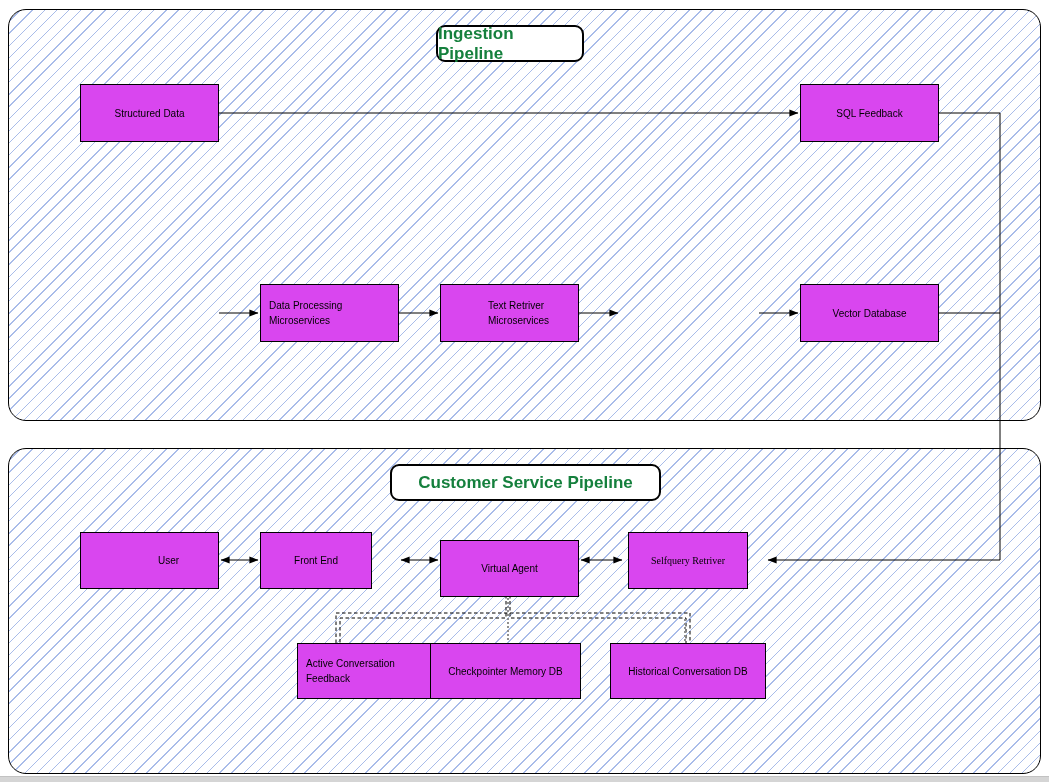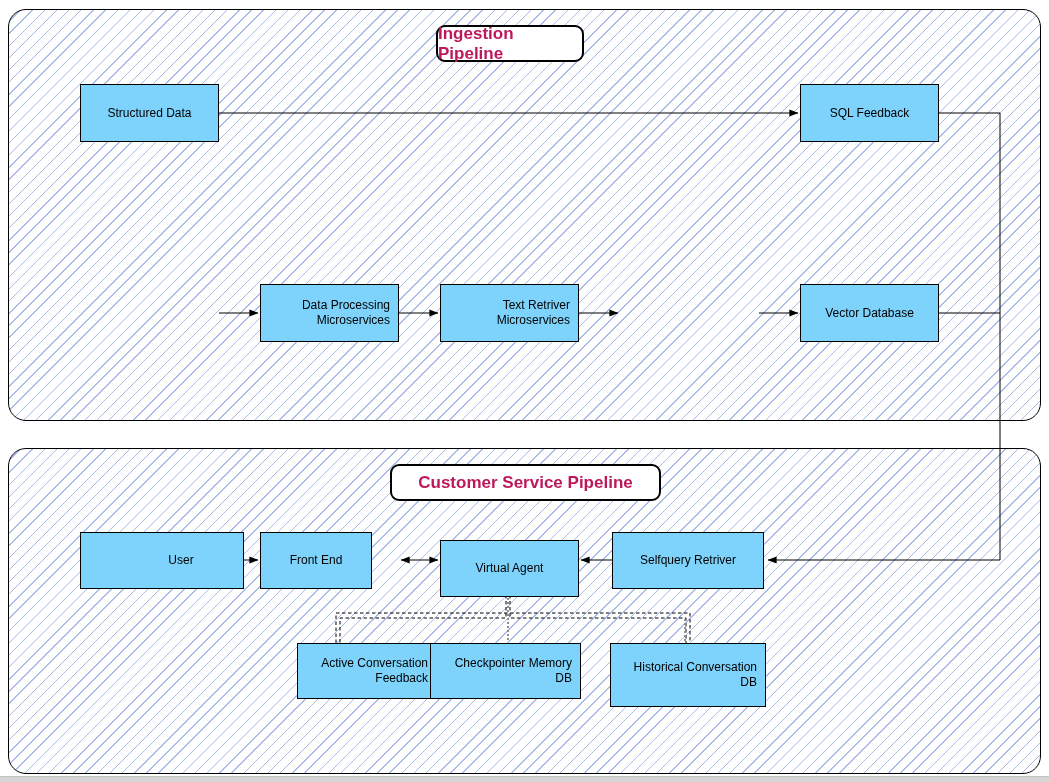--- a/index.html
+++ b/index.html
@@ -15,53 +15,53 @@
   }
   .container.ingestion{left:8px;top:9px;width:1031px;height:410px;}
   .container.service{left:8px;top:448px;width:1031px;height:324px;}
 
   .pipe-title{
     position:absolute;
     background:#ffffff;
     border:2px solid #000000;
     border-radius:9px;
     display:flex;align-items:center;justify-content:center;
-    font-weight:bold;font-size:17px;color:#be185d;
+    font-weight:bold;font-size:17px;color:#15803d;
     box-sizing:border-box;
   }
   .t-ingestion{left:436px;top:25px;width:148px;height:37px;}
   .t-service{left:390px;top:464px;width:271px;height:37px;}
 
   .node{
     position:absolute;
-    background:#7dd3fc;
+    background:#d946ef;
     border:1px solid #000000;
     display:flex;align-items:center;justify-content:center;
-    text-align:right;
-    font-size:12px;line-height:15px;color:#000000;
+    text-align:left;
+    font-size:10px;line-height:15px;color:#000000;
     padding:0 8px;box-sizing:border-box;
   }
   
   .n-structured{left:80px;top:84px;width:139px;height:58px;}
   .n-sql{left:800px;top:84px;width:139px;height:58px;}
   
   .n-unstructured{left:80px;top:284px;width:139px;height:58px;}
   .n-dataproc{left:260px;top:284px;width:139px;height:58px;}
   .n-textret{left:440px;top:284px;width:139px;height:58px;padding-left:47px;}
   .n-embed{left:620px;top:284px;width:139px;height:58px;}
   .n-vector{left:800px;top:284px;width:139px;height:58px;}
   
-  .n-user{left:80px;top:532px;width:164px;height:57px;padding-left:46px;}
+  .n-user{left:80px;top:532px;width:139px;height:57px;padding-left:46px;}
   .n-frontend{left:260px;top:532px;width:112px;height:57px;}
   .n-vagent{left:440px;top:532px;width:139px;height:57px;margin-top:8px;}
-  .n-selfquery{left:612px;top:532px;width:152px;height:57px;}
+  .n-selfquery{left:628px;top:532px;width:120px;height:57px;font-family:Liberation Serif, serif;}
   
   .n-feedback{left:265px;top:643px;width:140px;height:56px;margin-left:32px;}
   .n-checkpoint{left:430px;top:643px;width:151px;height:56px;}
-  .n-history{left:610px;top:643px;width:156px;height:64px;}
+  .n-history{left:610px;top:643px;width:156px;height:56px;}
 
   svg.connectors{position:absolute;left:0;top:0;width:1049px;height:782px;pointer-events:none;}
   .edge{stroke:#000000;stroke-width:1;fill:none;}
   .edge.dashed{stroke-dasharray:3.5 2.5;}
   .edge.gray{stroke:#8f8f8f;stroke-width:2;stroke-dasharray:2 2;}
 
   .hscrollbar{
     position:absolute;left:0;bottom:0;width:1049px;height:6px;
     background:#d5d5d5;border-top:1px solid #c2c2c2;box-sizing:border-box;
   }

